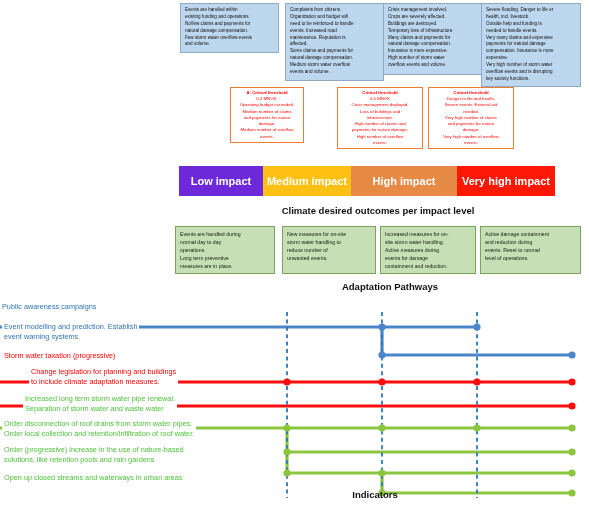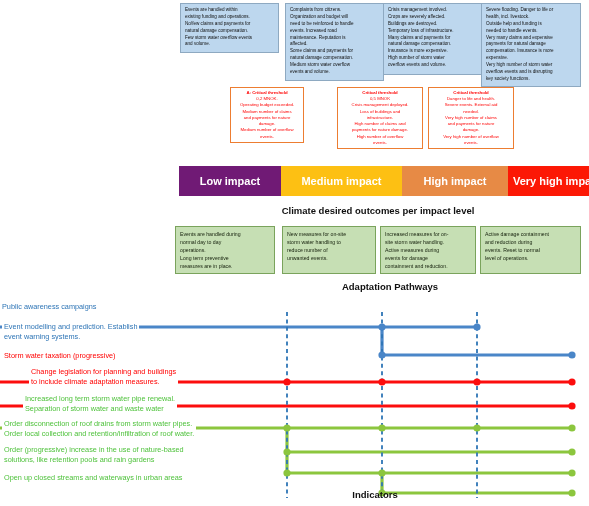--- a/index.html
+++ b/index.html
@@ -19,22 +19,22 @@
     background:#ffffff;border:1.3px solid #ed7d31;
     font-size:4.3px;line-height:1.45;color:#ff0000;padding:2px 3px;text-align:center;}
   .crit-box p{margin:0;}
   .crit-box .ttl{font-weight:bold;}
 
   
   #impact-bar-wrap{position:absolute;left:175px;top:162px;width:406px;height:38px;
      background:#ffffff;box-sizing:border-box;padding:4px;display:flex;}
   .impact-seg{flex:0 0 auto;height:30px;display:flex;align-items:center;justify-content:center;
      color:#ffffff;font-weight:bold;font-size:11px;box-sizing:border-box;}
-  #seg0{width:102px;background:#701a75;}
-  #seg1{width:121px;background:#fdc013;}
+  #seg0{width:84px;background:#6d28d9;}
+  #seg1{width:88px;background:#fdc013;}
   #seg2{width:106px;background:#e78a45;}
   #seg3{width:98px;background:#fc1805;}
 
   .caption{position:absolute;font-weight:bold;font-size:9.5px;color:#111;text-align:center;}
 
   
   .out-box{position:absolute;box-sizing:border-box;
     background:#c6dfb4;border:1px solid #7aa35c;
     font-size:5.2px;line-height:1.55;color:#15200c;padding:3px 4px;}
   .out-box p{margin:0;}

